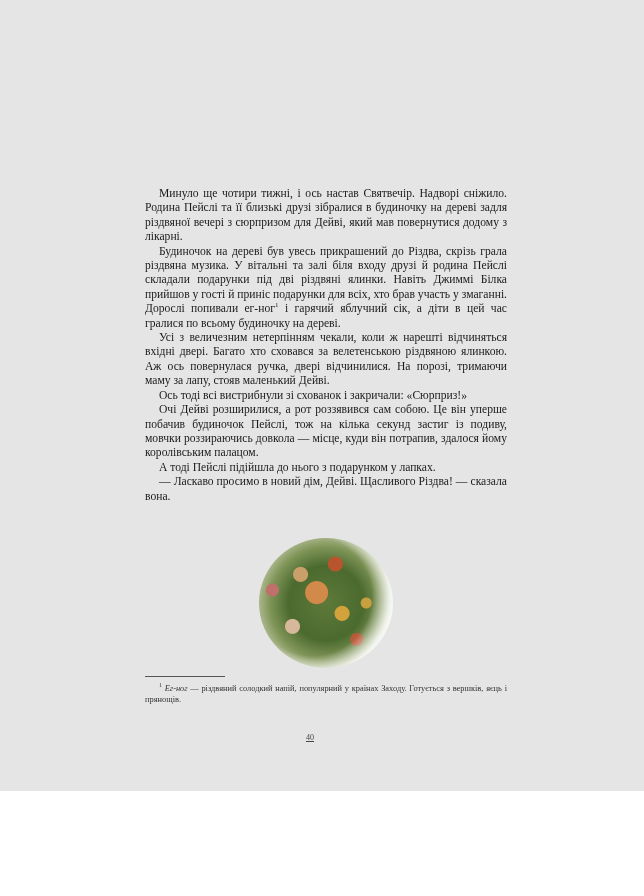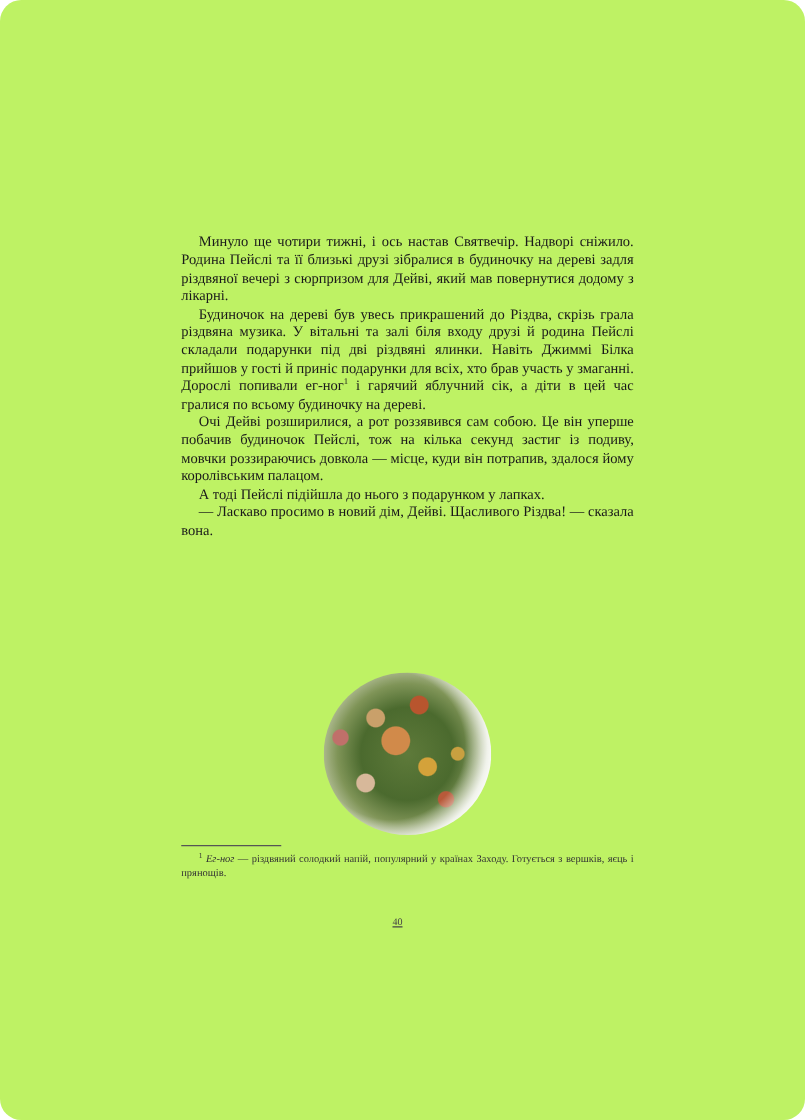--- a/index.html
+++ b/index.html
@@ -1,17 +1,17 @@
 <!DOCTYPE html>
 <html><head>
 <meta charset="utf-8">
 <style>
   html, body { margin: 0; padding: 0; background: #ffffff; }
   body { width: 644px; height: 896px; position: relative; overflow: hidden; }
-  .page { position: absolute; left: 0; top: 0; width: 644px; height: 896px; background: #bef264; border-radius: 17px; }
+  .page { position: absolute; left: 0; top: 0; width: 644px; height: 791px; background: #e5e5e5; }
   .text-block {
     position: absolute; left: 145px; top: 187px; width: 362px;
     font-family: "Liberation Serif", serif; font-size: 11.6px; line-height: 14.4px;
     color: #1a1a1a; text-align: justify; hyphens: manual;
   }
   .text-block p { margin: 0; text-indent: 14px; }
   .illustration {
     position: absolute; left: 259px; top: 538px; width: 134px; height: 130px;
     border-radius: 50%;
     background:
@@ -32,32 +32,34 @@
   }
   .footnote {
     position: absolute; left: 145px; top: 680px; width: 362px;
     font-family: "Liberation Serif", serif; font-size: 8.4px; line-height: 11px;
     color: #333333; text-align: justify;
   }
   .footnote .indent { display: inline-block; width: 14px; }
   .footnote sup { font-size: 6px; vertical-align: super; }
   .footnote i { font-style: italic; }
   .page-number {
-    position: absolute; left: 306px; top: 733px; width: 24px; text-align: center;
+    position: absolute; left: 306px; top: 733px; width: 24px; 
     font-family: "Liberation Serif", serif; font-size: 8px; color: #444444; text-decoration: underline;
   }
   sup.ref { font-size: 7px; vertical-align: super; line-height: 0; }
 </style>
 </head>
 <body>
 
 <div class="page">
   <div class="text-block">
     <p>Минуло ще чотири тижні, і ось настав Святвечір. Надворі сніжило. Родина Пейслі та її близькі друзі зібралися в будиночку на дереві задля різдвяної вечері з сюрпризом для Дейві, який мав повернутися додому з лікарні.</p>
     <p><span>Будиночок на дереві був увесь прикрашений до Різдва, скрізь грала різдвяна музика. У вітальні та залі біля входу друзі й родина Пейслі складали подарунки під дві різдвяні ялинки. Навіть Джиммі Білка прийшов у гості й приніс подарунки для всіх, хто брав участь у змаганні. Дорослі попивали ег-ног</span><sup class="ref">1</sup> <span>і гарячий яблучний сік, а діти в цей час гралися по всьому будиночку на дереві.</span></p>
+    <p>Усі з величезним нетерпінням чекали, коли ж нарешті відчиняться вхідні двері. Багато хто сховався за велетенською різдвяною ялинкою. Аж ось повернулася ручка, двері відчинилися. На порозі, тримаючи маму за лапу, стояв маленький Дейві.</p>
+    <p>Ось тоді всі вистрибнули зі схованок і закричали: «Сюрприз!»</p>
     <p>Очі Дейві розширилися, а рот роззявився сам собою. Це він уперше побачив будиночок Пейслі, тож на кілька секунд застиг із подиву, мовчки роззираючись довкола — місце, куди він потрапив, здалося йому королівським палацом.</p>
     <p>А тоді Пейслі підійшла до нього з подарунком у лапках.</p>
     <p>— Ласкаво просимо в новий дім, Дейві. Щасливого Різдва! — сказала вона.</p>
   </div>
 
   <div class="illustration"></div>
 
   <div class="footnote-rule"></div>
   <div class="footnote"><span class="indent"></span><sup>1</sup> <i>Ег-ног</i><span> — різдвяний солодкий напій, популярний у країнах Заходу. Готується з вершків, яєць і прянощів.</span></div>
 

